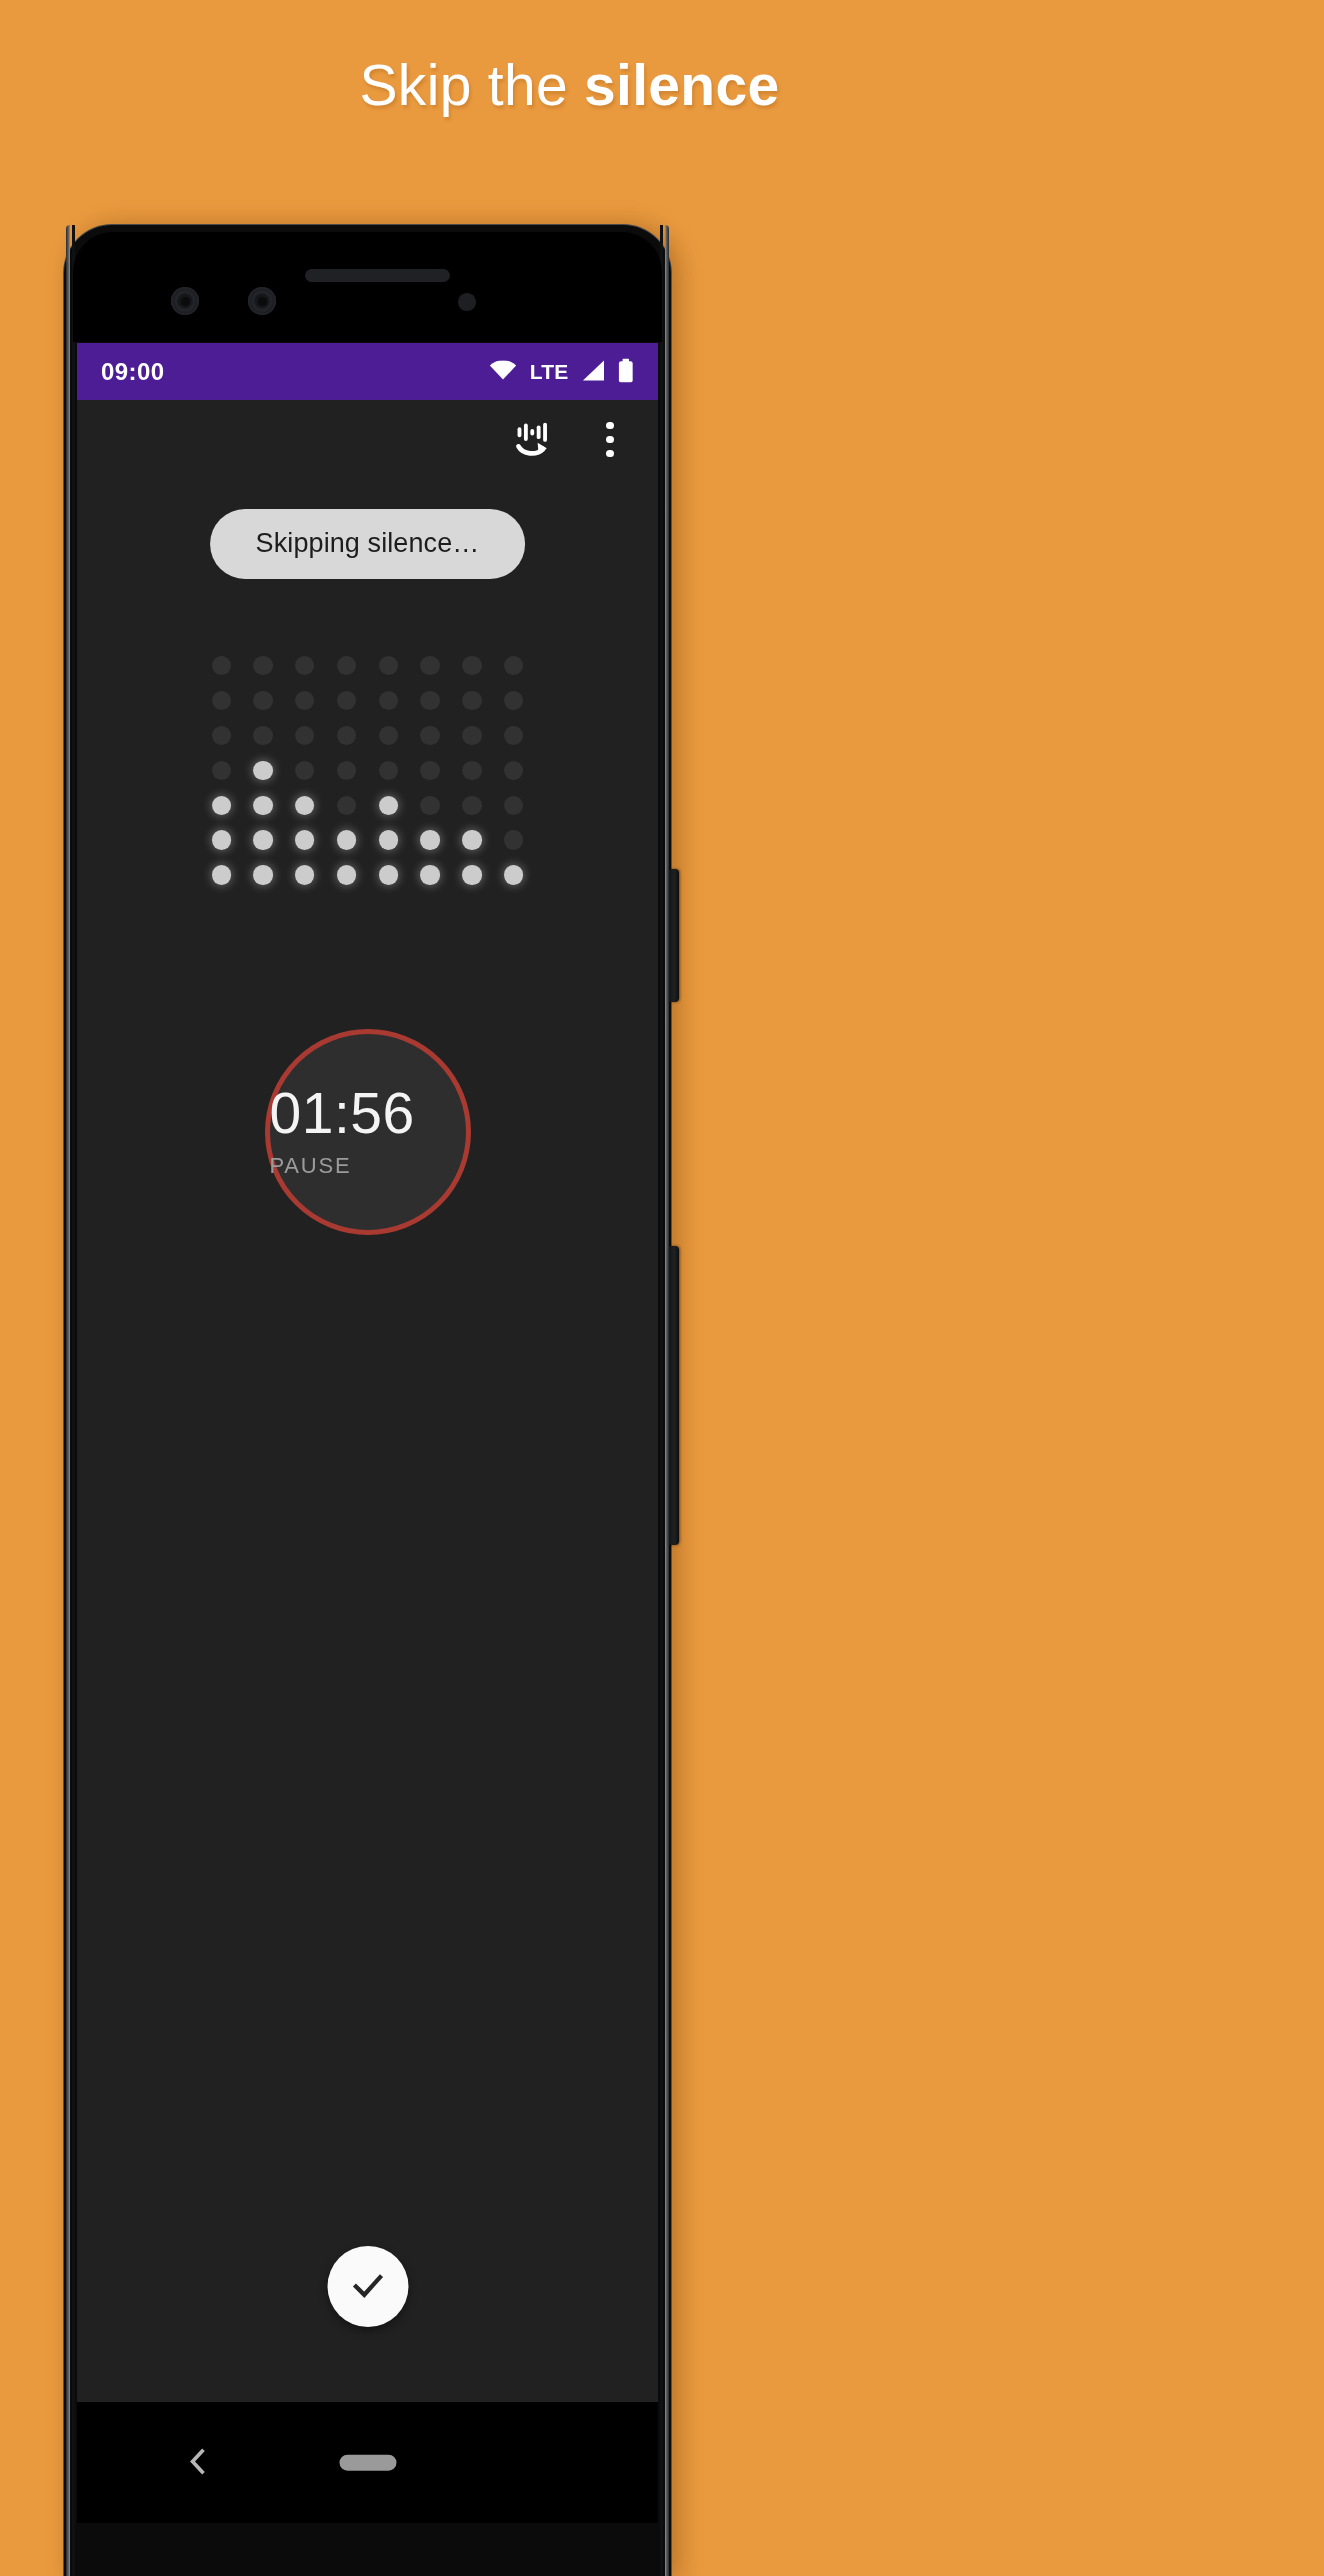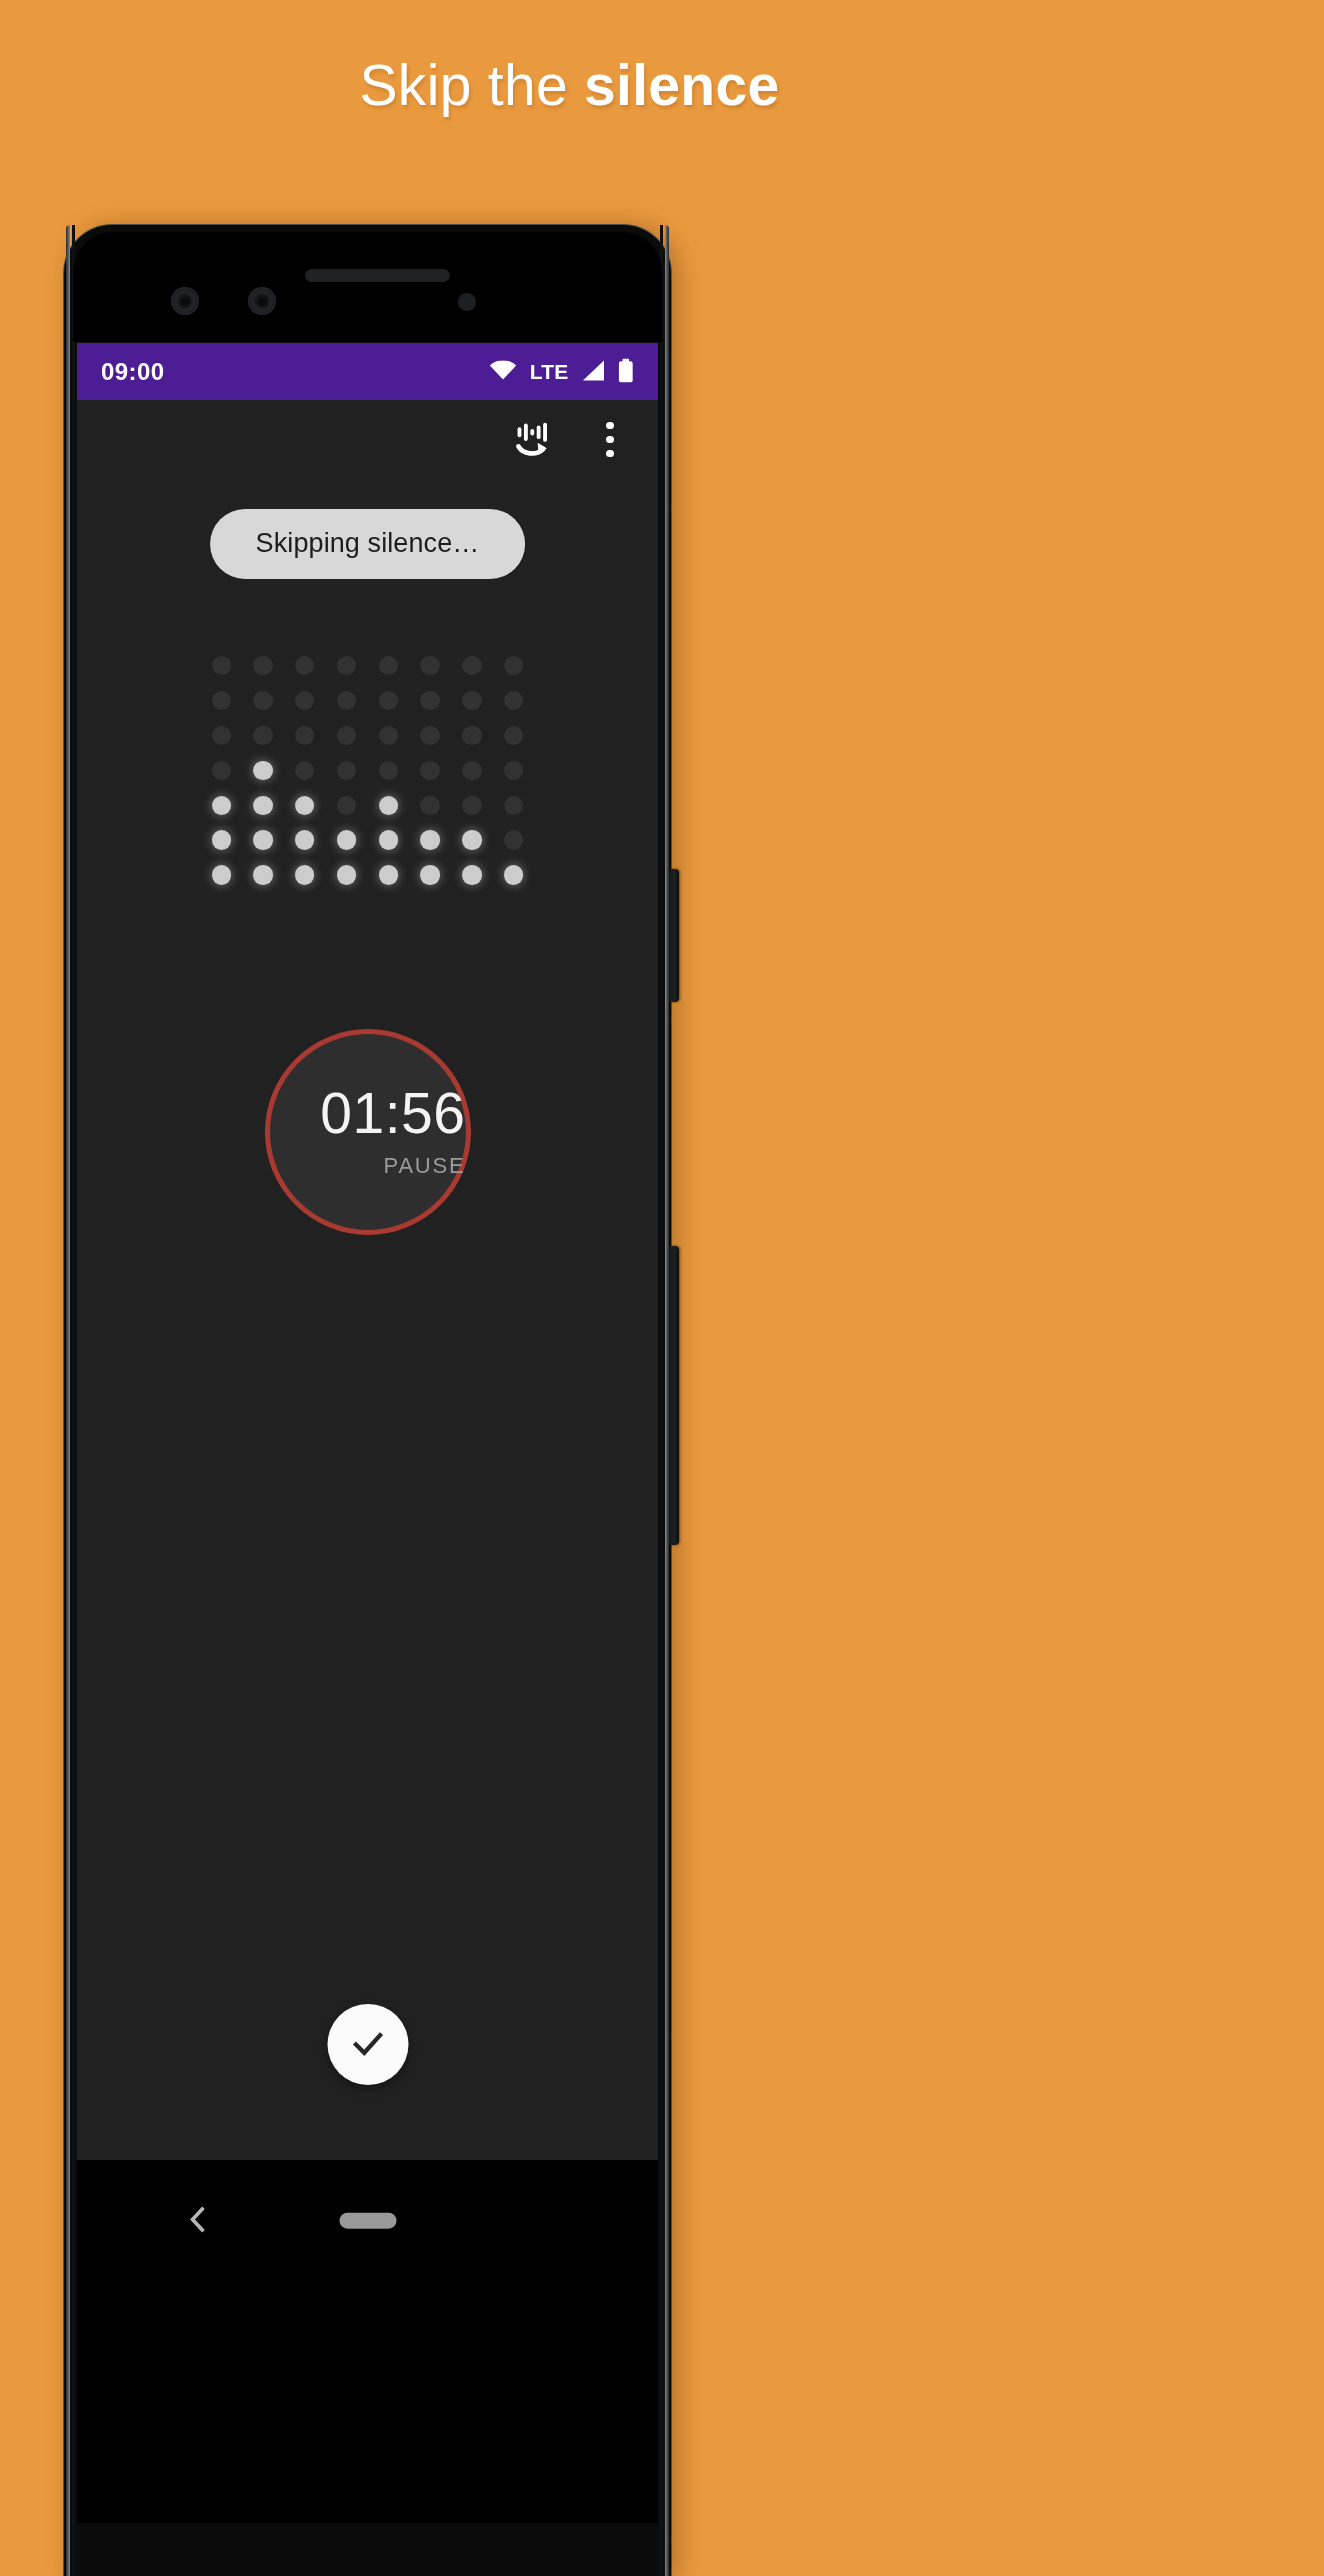--- a/index.html
+++ b/index.html
@@ -94,21 +94,21 @@
     font-size:24px; font-weight:700; letter-spacing:0.4px;
   }
   .sb-icons {
     position:absolute; right:24px; top:50%; transform:translateY(-50%);
     display:flex; align-items:center; gap:13px;
   }
   .sb-lte { font-size:21px; font-weight:700; letter-spacing:0.2px; }
 
   .app {
     position:relative;
-    height:1760px;
+    height:2002px;
     background:#212121;
   }
 
   
   .toolbar {
     position:absolute; left:0; top:0; width:100%; height:79px;
     display:flex; align-items:center; justify-content:flex-end;
     padding-right:22px; gap:24px;
   }
   .tb-btn {
@@ -144,21 +144,21 @@
     box-shadow:0 0 8.3px 1.8px rgba(220,220,220,0.30);
   }
 
   
   .timer {
     position:absolute; left:50%; top:629px; transform:translateX(-50%);
     width:206px; height:206px; border-radius:50%;
     border:5.5px solid #a83a32;
     background:#2e2e2e;
     display:flex; flex-direction:column;
-    align-items:flex-end; justify-content:center;
+    align-items:flex-start; justify-content:center;
     cursor:pointer;
   }
   .timer-value {
     font-size:57px; color:#f4f4f4; font-weight:400;
     letter-spacing:0.5px; line-height:1;
   }
   .timer-label {
     margin-top:11px; font-size:22px; color:#9b9b9b;
     letter-spacing:1.8px;
   }

